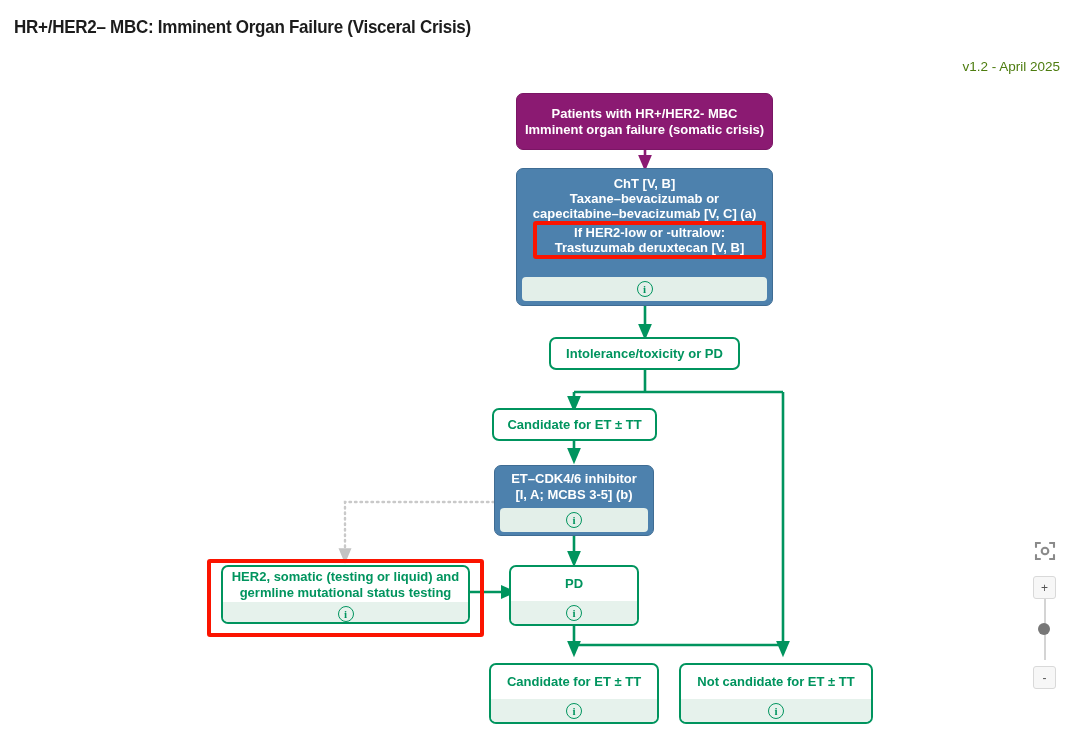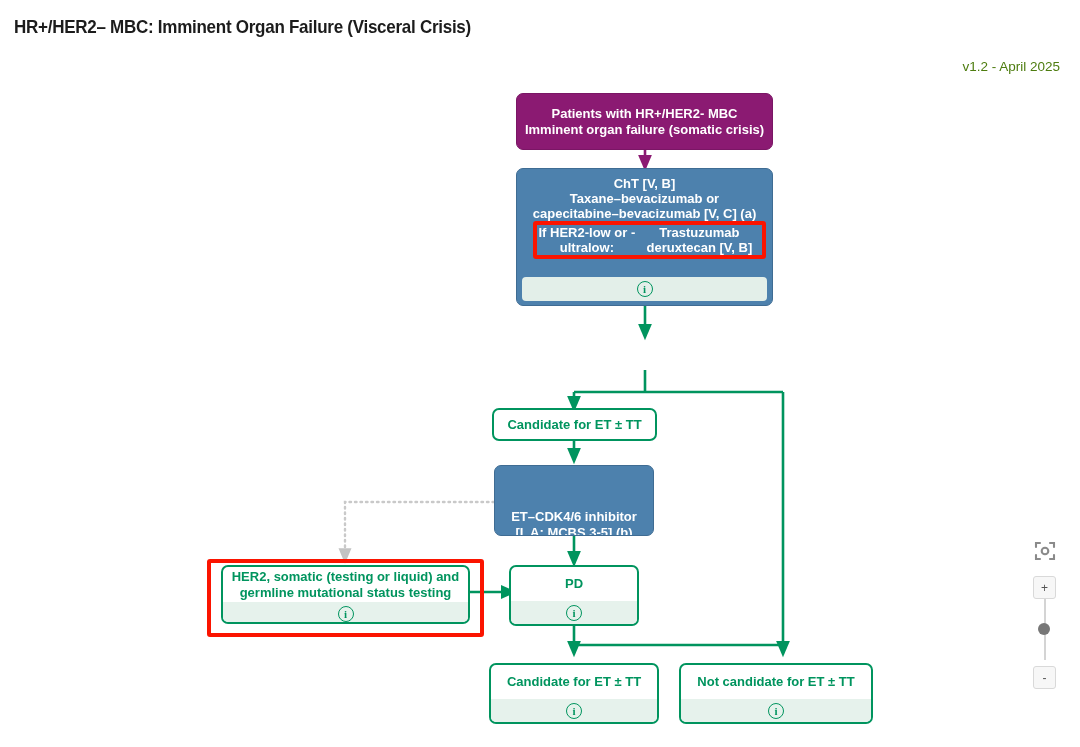--- a/index.html
+++ b/index.html
@@ -61,21 +61,21 @@
     width:16px; height:16px; border:1.6px solid #00945e; border-radius:50%;
     color:#00945e; font-size:11px; font-weight:bold; font-style:normal;
     display:flex; align-items:center; justify-content:center;
     line-height:1; font-family:"Liberation Serif", serif;
   }
 
   
   .red-frame { position:absolute; border:4px solid #fb1400; border-radius:3px; }
   .red-overlay {
     position:absolute; background:#4d81ad; border:4px solid #fb1400; border-radius:3px;
-    display:flex; flex-direction:row; align-items:center; justify-content:flex-start;
+    display:flex; flex-direction:column; align-items:center; justify-content:flex-start;
     color:#fff; font-weight:bold; font-size:13px; line-height:1.16; text-align:center;
   }
   .focus-icon { position:absolute; left:1034px; top:540px; width:22px; height:22px; }
   .zbtn {
     position:absolute; width:23px; height:23px; background:#f7f7f7;
     border:1px solid #d9d9d9; border-radius:3px;
     display:flex; align-items:center; justify-content:center;
     font-size:12px; color:#555; line-height:1; cursor:pointer;
   }
   .ztrack { position:absolute; left:1043.5px; top:598px; width:2px; height:62px; background:#d4d4d4; }
@@ -144,29 +144,34 @@
       <div class="info-bar">
         <i class="i-glyph">i</i>
       </div>
     </div>
 
     <div class="red-overlay" style="left:533px; top:221px; width:233px; height:38px;">
       <span class="line">If HER2-low or -ultralow:</span>
       <span class="line">Trastuzumab deruxtecan [V, B]</span>
     </div>
 
+    <div class="node green" style="left:549px; top:337px; width:191px; height:33px;">
+      <div class="body" style="height:100%;">
+        <span class="line">Intolerance/toxicity or PD</span>
+      </div>
+    </div>
 
     <div class="node green" style="left:492px; top:408px; width:165px; height:33px;">
       <div class="body" style="height:100%;">
         <span class="line">Candidate for ET ± TT</span>
       </div>
     </div>
 
     <div class="node blue" style="left:494px; top:465px; width:160px; height:71px;">
-      <div class="body" style="height:42px; padding-top:4px;margin-top:38px;">
+      <div class="body" style="height:42px; padding-top:4px;">
         <span class="line">ET–CDK4/6 inhibitor</span>
         <span class="line">[I, A; MCBS 3-5] (b)</span>
       </div>
       <div class="info-bar">
         <i class="i-glyph">i</i>
       </div>
     </div>
 
     <div class="red-frame" style="left:207px; top:559px; width:277px; height:78px;"></div>
 

